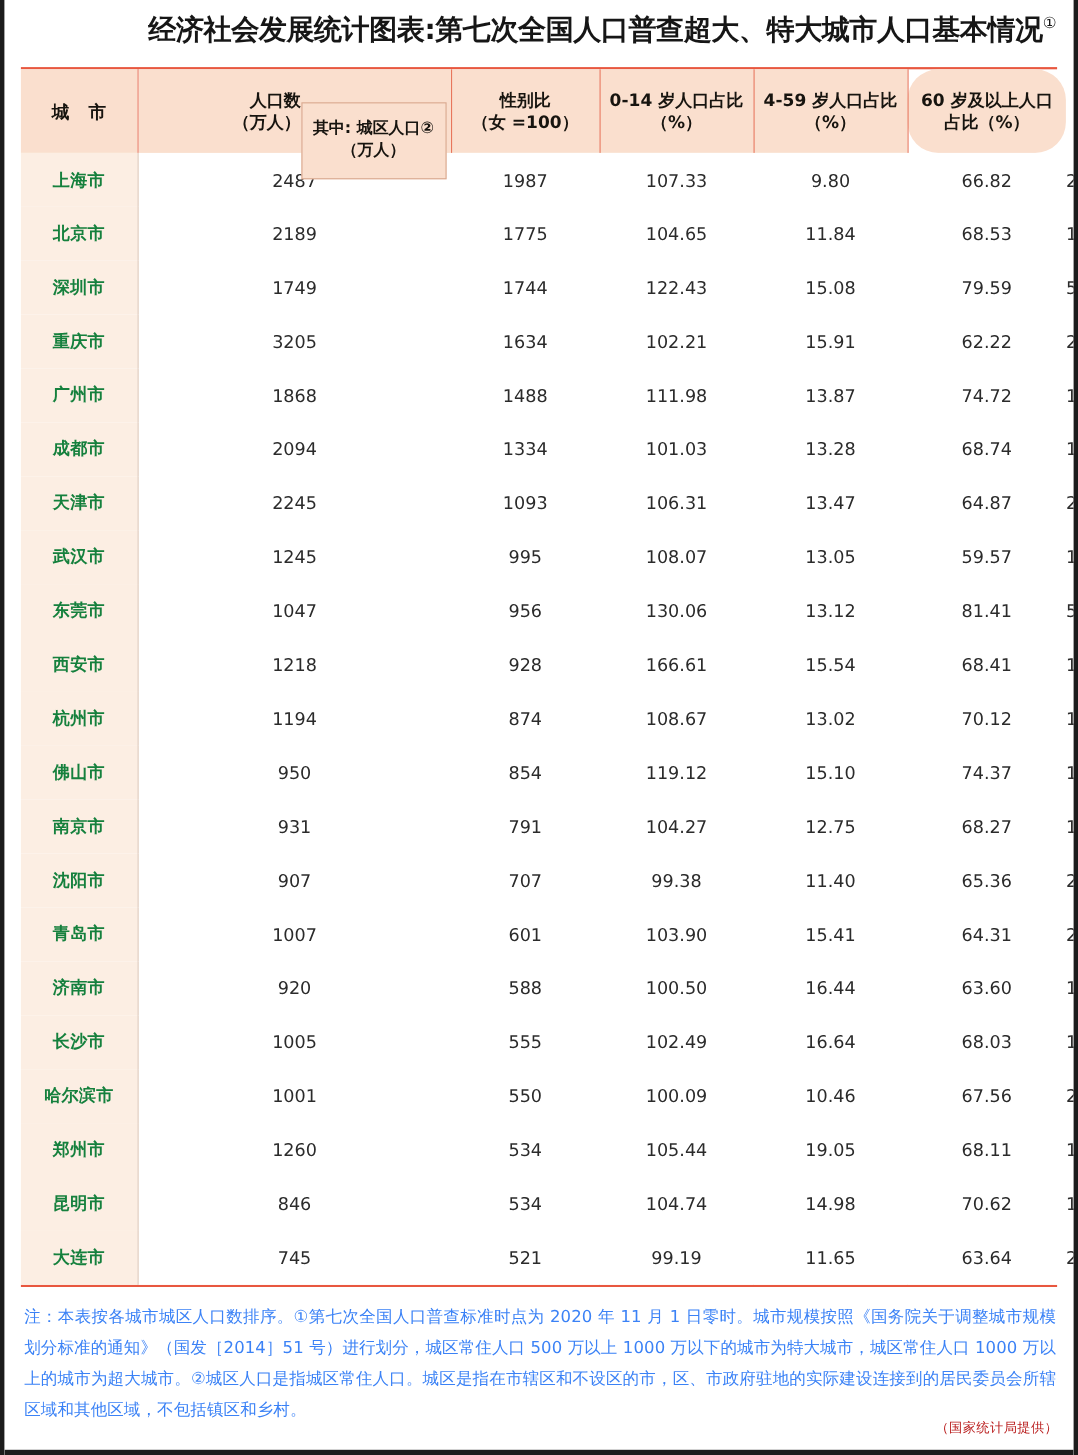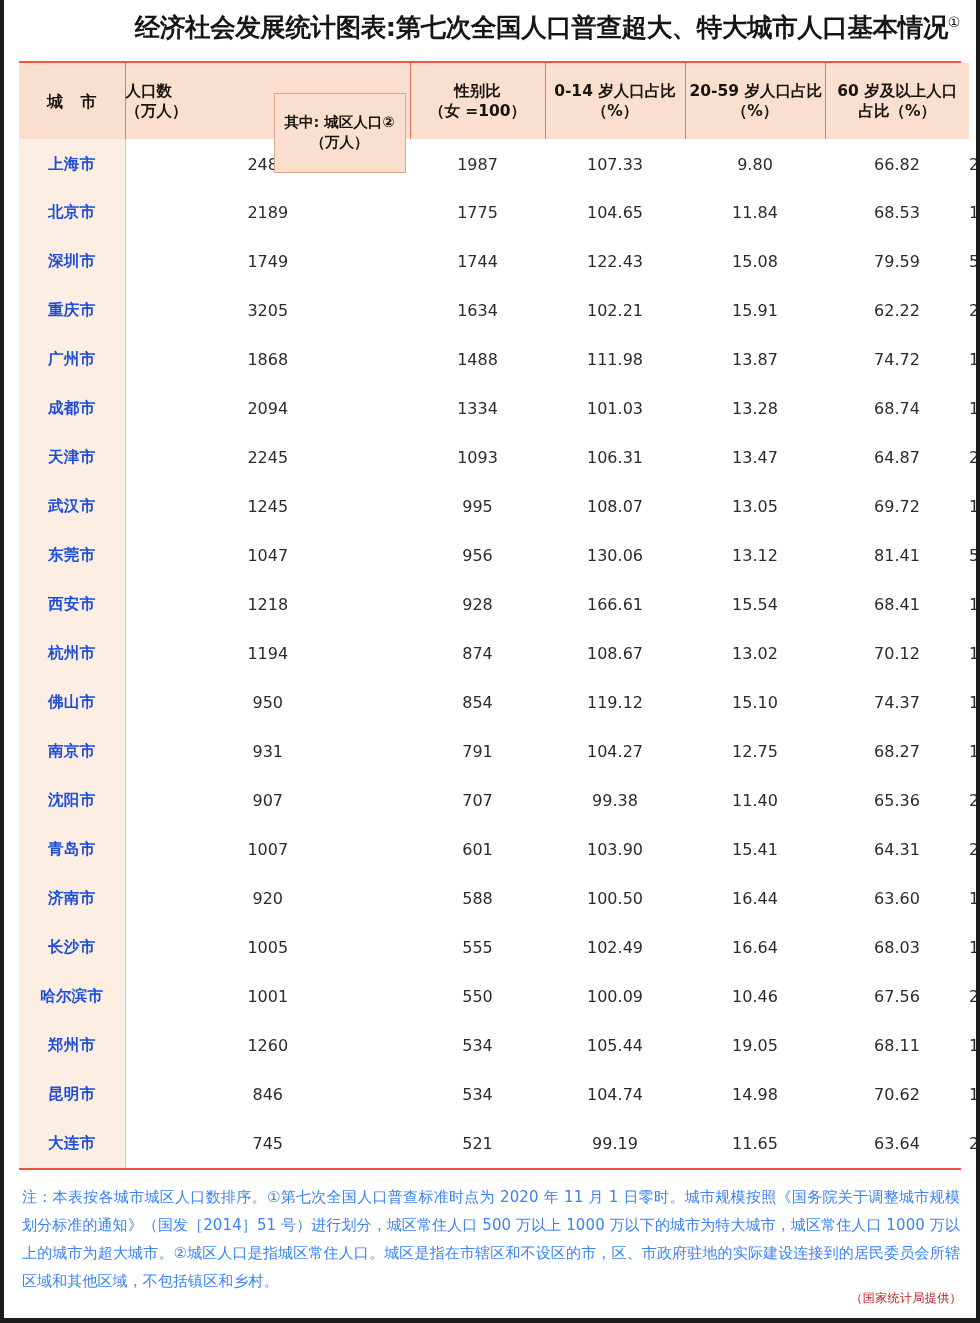--- a/index.html
+++ b/index.html
@@ -59,21 +59,21 @@
     background: #fadfce;
     border-right: 1px solid #e8765c;
     color: #17140f;
     font-weight: 700;
     font-size: 15.5px;
     line-height: 1.32;
     vertical-align: middle;
     text-align: center;
     padding: 2px 4px;
   }
-  thead th:last-child { border-right: none; }
+  thead th:last-child { border-right: none; border-radius: 28px; }
   thead th .hdr-line { display: block; white-space: nowrap; }
   thead th.city-th {
     letter-spacing: 6px;
     text-indent: 6px;
     font-size: 16px;
   }
 
   
   th.combo {
     position: relative;
@@ -82,31 +82,31 @@
   }
   .combo-inner {
     position: relative;
     width: 100%;
     height: 100%;
     display: flex;
     align-items: center;
   }
   .combo-main {
     width: 148px;
-    text-align: left;
+    text-align: right;
     font-size: 15.5px;
     line-height: 1.32;
     flex: 0 0 148px;
   }
   .combo-sub {
     position: absolute;
     left: 148px;
     top: 12px;
     width: 132px;
-    height: 80px;
+    height: 70px;
     border: 1px solid #d9a88f;
     background: #fadfce;
     display: flex;
     align-items: center;
     justify-content: center;
     font-size: 14.5px;
     line-height: 1.34;
     text-align: center;
   }
 
@@ -115,21 +115,21 @@
     font-size: 16px;
     color: #2b2b2b;
     text-align: center;
     vertical-align: middle;
     background: #ffffff;
     border: none;
     font-weight: 400;
   }
   tbody td.city {
     background: #fceee3;
-    color: #1d4ed8;
+    color: #15803d;
     font-weight: 700;
     font-size: 15.5px;
     border-right: 1px solid #ddc3b2;
     letter-spacing: 0.3px;
   }
   tbody tr:first-child td { padding-top: 2px; }
 
   
   .notes {
     margin: 14px 16px 0 18px;
@@ -193,21 +193,21 @@
         </th>
         <th>
           <span class="hdr-line">性别比</span>
           <span class="hdr-line">（女 =100）</span>
         </th>
         <th>
           <span class="hdr-line">0-14 岁人口占比</span>
           <span class="hdr-line">（%）</span>
         </th>
         <th>
-          <span class="hdr-line">20-59 岁人口占比</span>
+          <span class="hdr-line">4-59 岁人口占比</span>
           <span class="hdr-line">（%）</span>
         </th>
         <th>
           <span class="hdr-line">60 岁及以上人口</span>
           <span class="hdr-line">占比（%）</span>
         </th>
       </tr>
     </thead>
     <tbody id="table-body">
         <tr>
@@ -272,21 +272,21 @@
           <td>13.47</td>
           <td>64.87</td>
           <td>21.66</td>
         </tr>
         <tr>
           <td class="city">武汉市</td>
           <td>1245</td>
           <td>995</td>
           <td>108.07</td>
           <td>13.05</td>
-          <td>69.72</td>
+          <td>59.57</td>
           <td>17.23</td>
         </tr>
         <tr>
           <td class="city">东莞市</td>
           <td>1047</td>
           <td>956</td>
           <td>130.06</td>
           <td>13.12</td>
           <td>81.41</td>
           <td>5.47</td>

